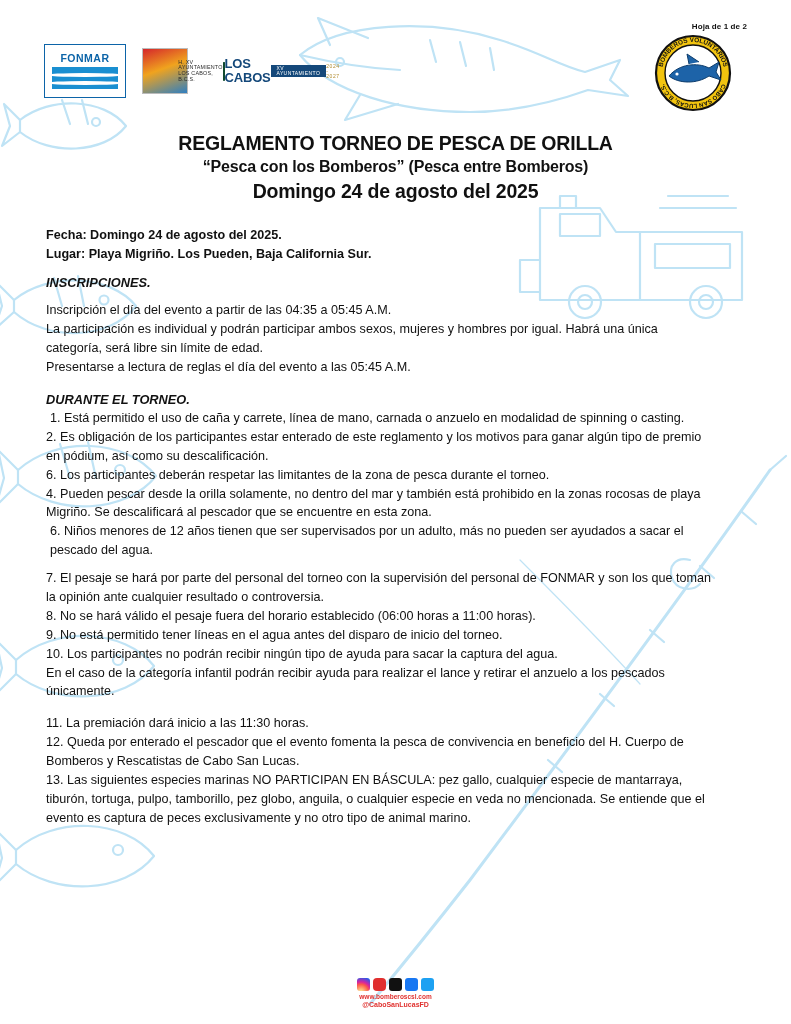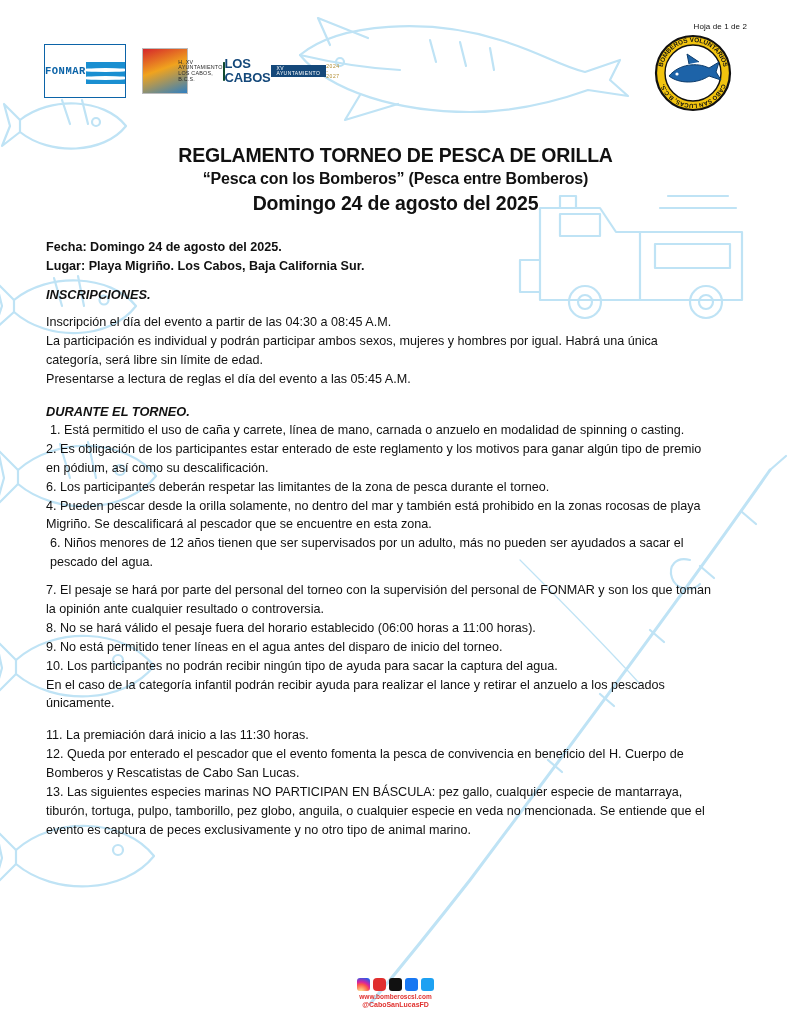--- a/index.html
+++ b/index.html
@@ -33,43 +33,42 @@
     position: relative;
     z-index: 2;
     padding: 22px 44px 0 44px;
     height: 130px;
   }
   .page-count {
     position: absolute;
     right: 44px;
     top: 22px;
     font-size: 8px;
-    font-weight: normal;
+    font-weight: bold;
     color: #111;
     letter-spacing: 0.1px;
   }
   .logos {
     position: absolute;
     left: 44px;
     top: 44px;
     display: flex;
     align-items: center;
     gap: 16px;
   }
   .logo-fonmar {
     width: 82px;
     height: 54px;
     border: 1px solid #0c64a8;
     background: #fff;
     display: flex;
-    flex-direction: row;
+    flex-direction: column;
     align-items: center;
     justify-content: center;
     padding: 0 0;
-    font-family: Liberation Mono, monospace;
   }
   .logo-fonmar .t {
     font-size: 10.5px;
     font-weight: bold;
     color: #0c64a8;
     letter-spacing: 0.5px;
     line-height: 1;
   }
   .logo-fonmar .waves {
     margin-top: 3px;
@@ -146,21 +145,21 @@
     top: 34px;
     width: 108px;
     height: 78px;
   }
 
   
   .titles {
     position: relative;
     z-index: 2;
     text-align: center;
-    margin-top: 12px;
+    margin-top: 0;
   }
   .titles .t1 {
     font-size: 19.5px;
     font-weight: bold;
     letter-spacing: -0.2px;
     line-height: 1.35;
   }
   .titles .t2 {
     font-size: 16px;
     font-weight: bold;
@@ -332,26 +331,26 @@
 
   <div class="titles">
     <div class="t1">REGLAMENTO TORNEO DE PESCA DE ORILLA</div>
     <div class="t2">“Pesca con los Bomberos” (Pesca entre Bomberos)</div>
     <div class="t3">Domingo 24 de agosto del 2025</div>
   </div>
 
   <div class="content">
 
     <p class="bold">Fecha: Domingo 24 de agosto del 2025.</p>
-    <p class="bold">Lugar: Playa Migriño. Los Cabos, Baja California Sur.</p>
+    <p class="bold">Lugar: Playa Migriño. Los Pueden, Baja California Sur.</p>
     <div class="small-gap"></div>
     <p class="heading">INSCRIPCIONES.</p>
     <div class="small-gap"></div>
 
-    <p>Inscripción el día del evento a partir de las 04:30 a 08:45 A.M.</p>
+    <p>Inscripción el día del evento a partir de las 04:35 a 05:45 A.M.</p>
     <p>La participación es individual y podrán participar ambos sexos, mujeres y hombres por igual. Habrá una única categoría, será libre sin límite de edad.</p>
     <p>Presentarse a lectura de reglas el día del evento a las 05:45 A.M.</p>
 
     <div class="sect-gap"></div>
     <p class="heading">DURANTE EL TORNEO.</p>
 
     <p class="rule-item">1. Está permitido el uso de caña y carrete, línea de mano, carnada o anzuelo en modalidad de spinning o casting.</p>
     <p>2. Es obligación de los participantes estar enterado de este reglamento y los motivos para ganar algún tipo de premio en pódium, así como su descalificación.</p>
     <p>6. Los participantes deberán respetar las limitantes de la zona de pesca durante el torneo.</p>
     <p>4. Pueden pescar desde la orilla solamente, no dentro del mar y también está prohibido en la zonas rocosas de playa Migriño. Se descalificará al pescador que se encuentre en esta zona.</p>

